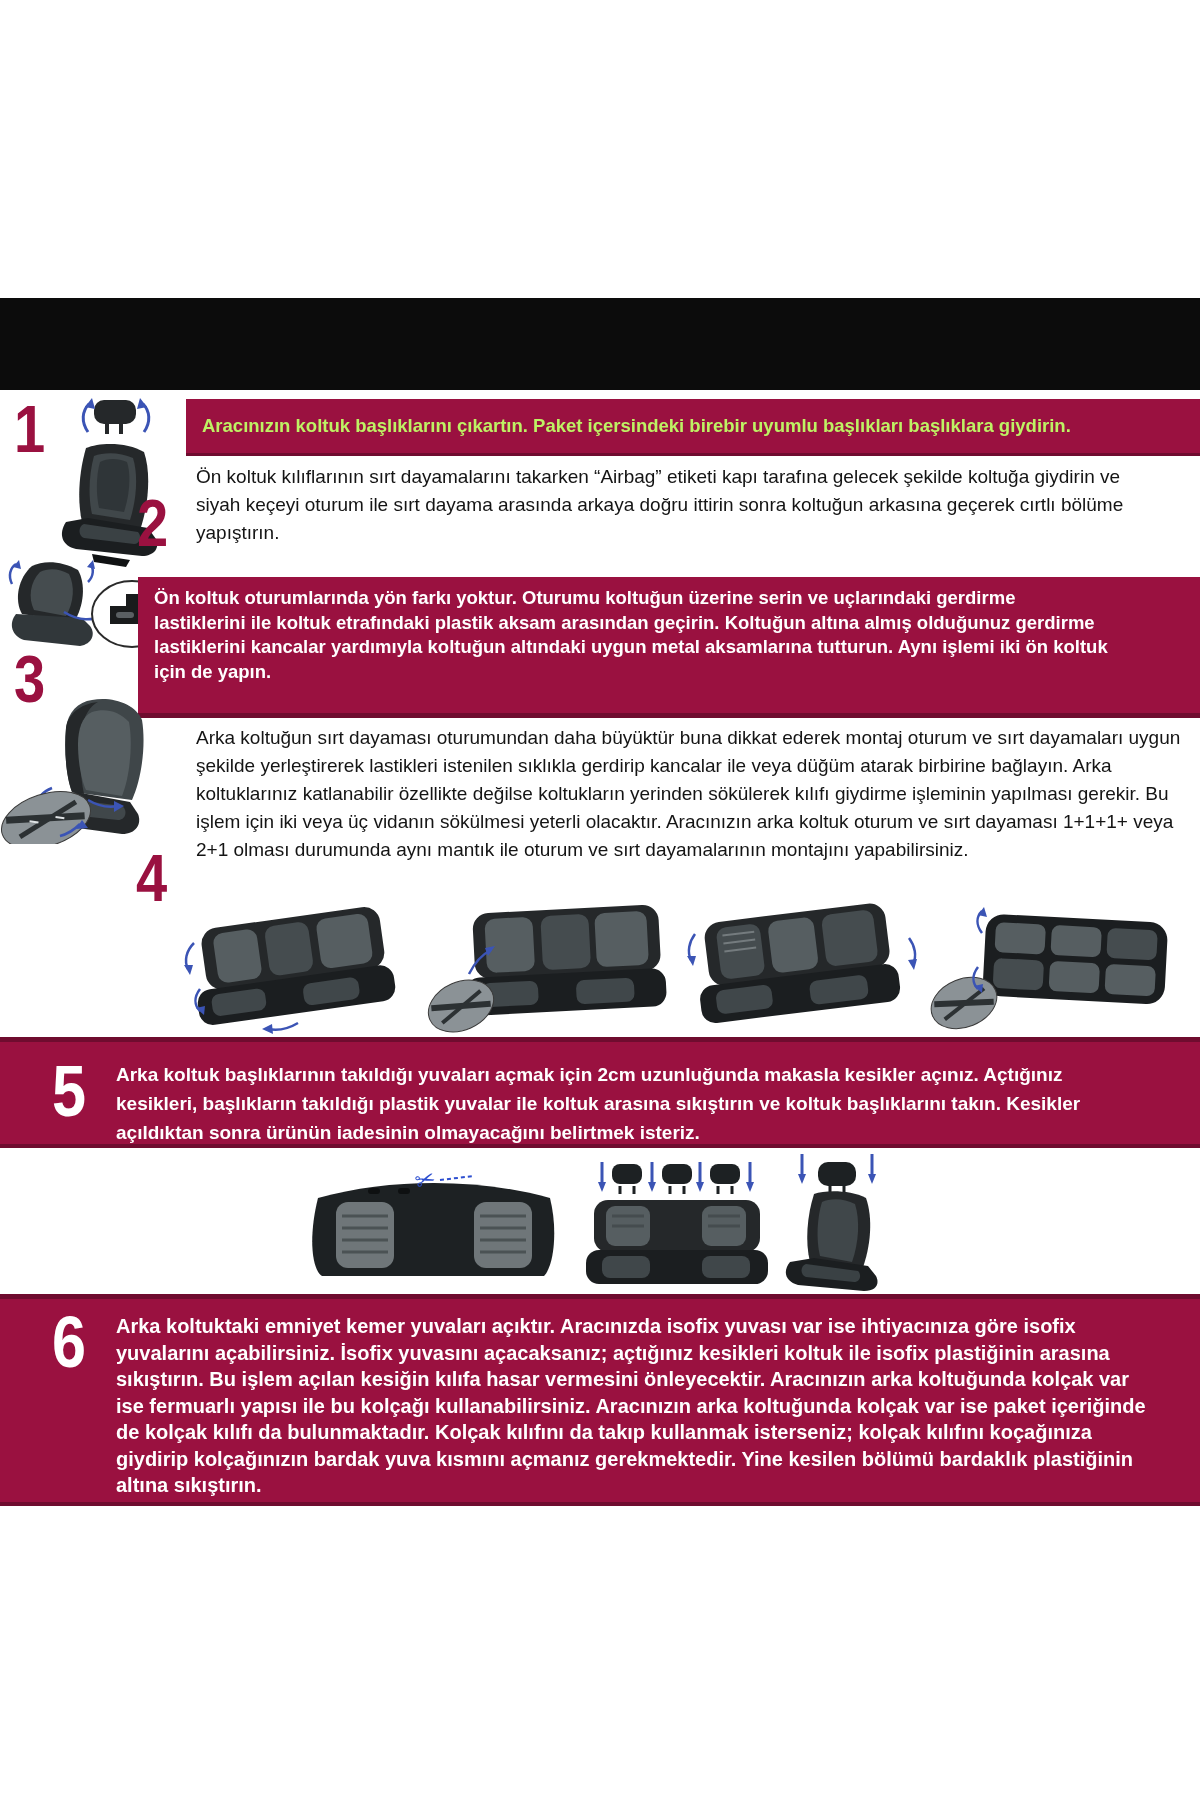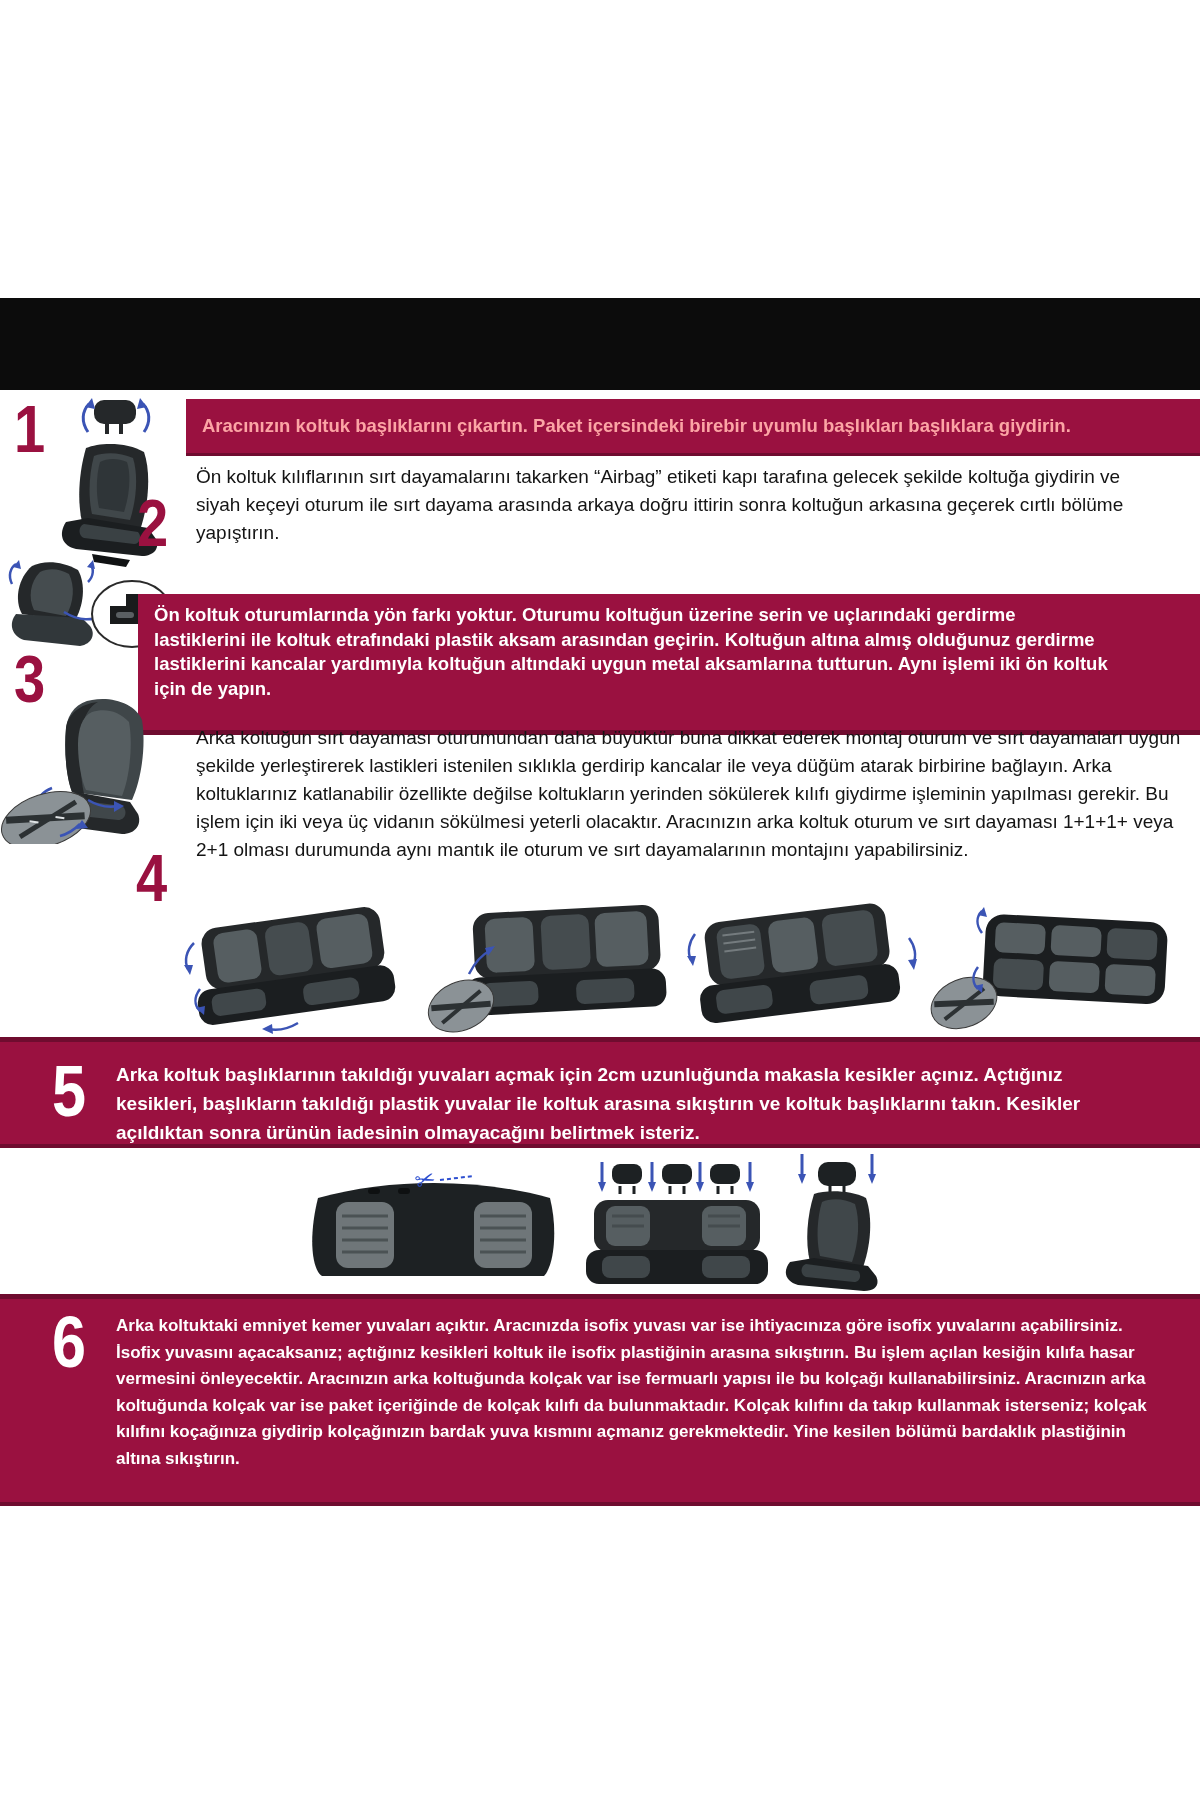--- a/index.html
+++ b/index.html
@@ -15,31 +15,31 @@
   .title{color:#fff;font-size:54px;font-weight:700;letter-spacing:1px;white-space:nowrap;
          transform:scaleX(0.8);transform-origin:left center;}
   
   .step-num{position:absolute;color:#9a1140;font-weight:700;font-size:66px;line-height:1;
             transform:scaleX(0.85);transform-origin:left top;}
   .step-num.white{color:#ffffff;font-size:72px;}
   
   .bar1{position:absolute;left:186px;top:399px;width:1014px;height:57px;background:#9a1140;
         border-bottom:3px solid #6f0c2f;box-sizing:border-box;display:flex;align-items:center;
         padding:0 10px 0 16px;}
-  .bar1 .t{color:#fca5a5;font-size:18.5px;font-weight:700;}
+  .bar1 .t{color:#bef264;font-size:18.5px;font-weight:700;}
   
   .par{position:absolute;color:#141414;font-weight:400;font-size:19px;line-height:28px;}
   
   .block{position:absolute;background:#9a1140;color:#fff;font-weight:700;box-sizing:border-box;overflow:hidden;}
-  .block3{left:138px;top:594px;width:1062px;height:141px;padding:9px 90px 0 16px;
+  .block3{left:138px;top:577px;width:1062px;height:141px;padding:9px 90px 0 16px;
           font-size:18.5px;line-height:24.5px;border-bottom:5px solid #6f0c2f;}
   .block5{left:0;top:1037px;width:1200px;height:111px;padding:18px 90px 0 116px;
           font-size:19px;line-height:29px;border-top:5px solid #6f0c2f;border-bottom:4px solid #6f0c2f;}
   .block6{left:0;top:1294px;width:1200px;height:212px;padding:14px 40px 0 116px;
-          font-size:17px;line-height:26.5px;border-top:5px solid #6f0c2f;border-bottom:4px solid #6f0c2f;}
+          font-size:20px;line-height:26.5px;border-top:5px solid #6f0c2f;border-bottom:4px solid #6f0c2f;}
   .illus{position:absolute;}
 </style>
 </head>
 <body>
 
 <div class="page">
 
   <div class="header">
     <div class="logo">
       <svg width="168" height="52" viewBox="0 0 168 52">

